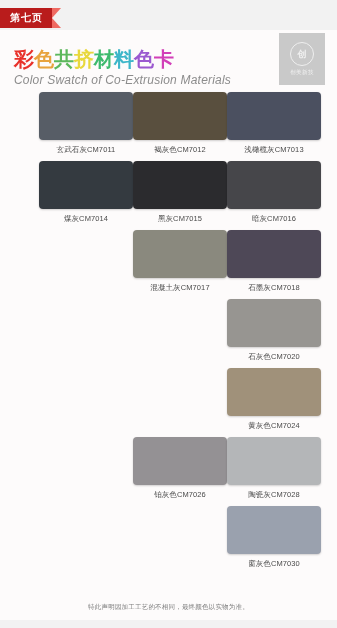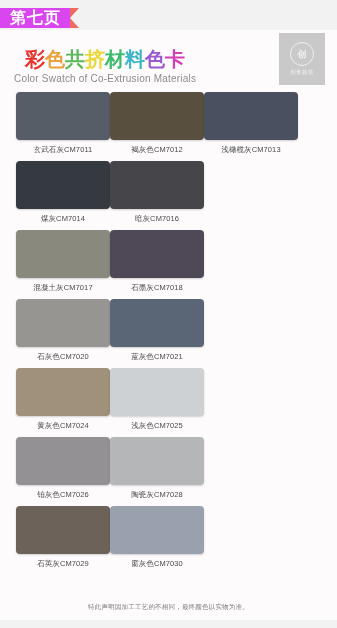--- a/index.html
+++ b/index.html
@@ -24,23 +24,23 @@
   .ribbon {
     position: absolute;
     left: 0;
     top: 8px;
     height: 20px;
     display: flex;
     align-items: center;
     z-index: 5;
   }
   .ribbon-body {
-    background: #d946ef;
+    background: #b91c1c;
     color: #ffffff;
-    font-size: 16px;
+    font-size: 10px;
     font-weight: bold;
     letter-spacing: 1px;
     padding: 3px 9px 3px 10px;
     line-height: 14px;
     white-space: nowrap;
   }
   .ribbon-tail {
     width: 0;
     height: 0;
     border-top: 10px solid #ef6a62;
@@ -58,36 +58,36 @@
   }
   
   .header {
     position: relative;
     height: 62px;
   }
   .title-block {
     position: absolute;
     left: 14px;
     top: 18px;
-    text-align: center;
   }
   .title-cn {
     font-size: 20px;
     font-weight: bold;
     letter-spacing: 0px;
     line-height: 22px;
     white-space: nowrap;
   }
   .title-cn span { display: inline-block; }
   .title-en {
     margin-top: 3px;
-    font-size: 10px;
+    font-size: 12px;
     color: #8c8c8c;
     letter-spacing: 0.2px;
     white-space: nowrap;
+    font-style: italic;
   }
   .logo-box {
     position: absolute;
     right: 12px;
     top: 3px;
     width: 46px;
     height: 52px;
     background: #c9c9c9;
     display: flex;
     flex-direction: column;
@@ -118,21 +118,21 @@
   .grid {
     position: absolute;
     left: 0;
     top: 62px;
     width: 337px;
     display: flex;
     flex-direction: column;
   }
   .row {
     display: flex;
-    justify-content: flex-start;
+    justify-content: flex-end;
     padding: 0 16px;
     margin-bottom: 6px;
   }
   .cell {
     width: 94px;
     display: flex;
     flex-direction: column;
     align-items: center;
   }
   .chip {
@@ -199,69 +199,61 @@
             <div class="chip" style="background: rgb(75, 80, 96);"></div>
             <div class="chip-label">浅橄榄灰CM7013</div>
           </div>
         </div>
         <div class="row">
           <div class="cell">
             <div class="chip" style="background: rgb(52, 58, 64);"></div>
             <div class="chip-label">煤灰CM7014</div>
           </div>
           <div class="cell">
+            <div class="chip" style="background: rgb(43, 43, 46);"></div>
+            <div class="chip-label">黑灰CM7015</div>
+          </div>
+          <div class="cell">
             <div class="chip" style="background: rgb(70, 70, 74);"></div>
             <div class="chip-label">暗灰CM7016</div>
           </div>
         </div>
         <div class="row">
           <div class="cell">
             <div class="chip" style="background: rgb(138, 137, 126);"></div>
             <div class="chip-label">混凝土灰CM7017</div>
           </div>
           <div class="cell">
             <div class="chip" style="background: rgb(78, 72, 87);"></div>
             <div class="chip-label">石墨灰CM7018</div>
           </div>
         </div>
         <div class="row">
           <div class="cell">
             <div class="chip" style="background: rgb(151, 149, 145);"></div>
             <div class="chip-label">石灰色CM7020</div>
           </div>
-          <div class="cell">
-            <div class="chip" style="background: rgb(90, 102, 117);"></div>
-            <div class="chip-label">蓝灰色CM7021</div>
-          </div>
         </div>
         <div class="row">
           <div class="cell">
             <div class="chip" style="background: rgb(160, 145, 122);"></div>
             <div class="chip-label">黄灰色CM7024</div>
           </div>
-          <div class="cell">
-            <div class="chip" style="background: rgb(205, 209, 212);"></div>
-            <div class="chip-label">浅灰色CM7025</div>
-          </div>
         </div>
         <div class="row">
           <div class="cell">
             <div class="chip" style="background: rgb(148, 145, 148);"></div>
             <div class="chip-label">铂灰色CM7026</div>
           </div>
           <div class="cell">
             <div class="chip" style="background: rgb(180, 182, 184);"></div>
             <div class="chip-label">陶瓷灰CM7028</div>
           </div>
         </div>
         <div class="row">
-          <div class="cell">
-            <div class="chip" style="background: rgb(108, 98, 89);"></div>
-            <div class="chip-label">石英灰CM7029</div>
-          </div>
           <div class="cell">
             <div class="chip" style="background: rgb(154, 161, 174);"></div>
             <div class="chip-label">窗灰色CM7030</div>
           </div>
         </div>
       </div>
 
     <div class="footer-note">特此声明因加工工艺的不相同，最终颜色以实物为准。</div>
   </div>
 </div>

